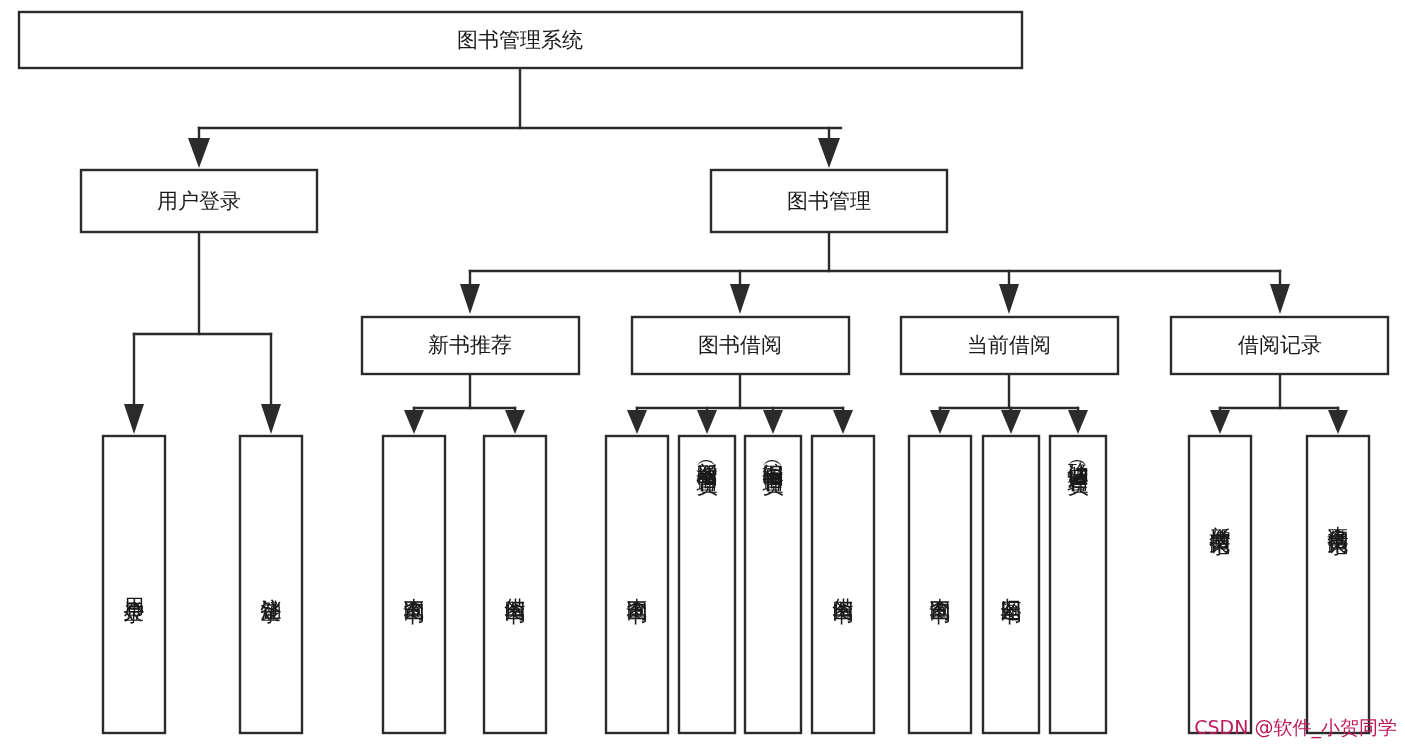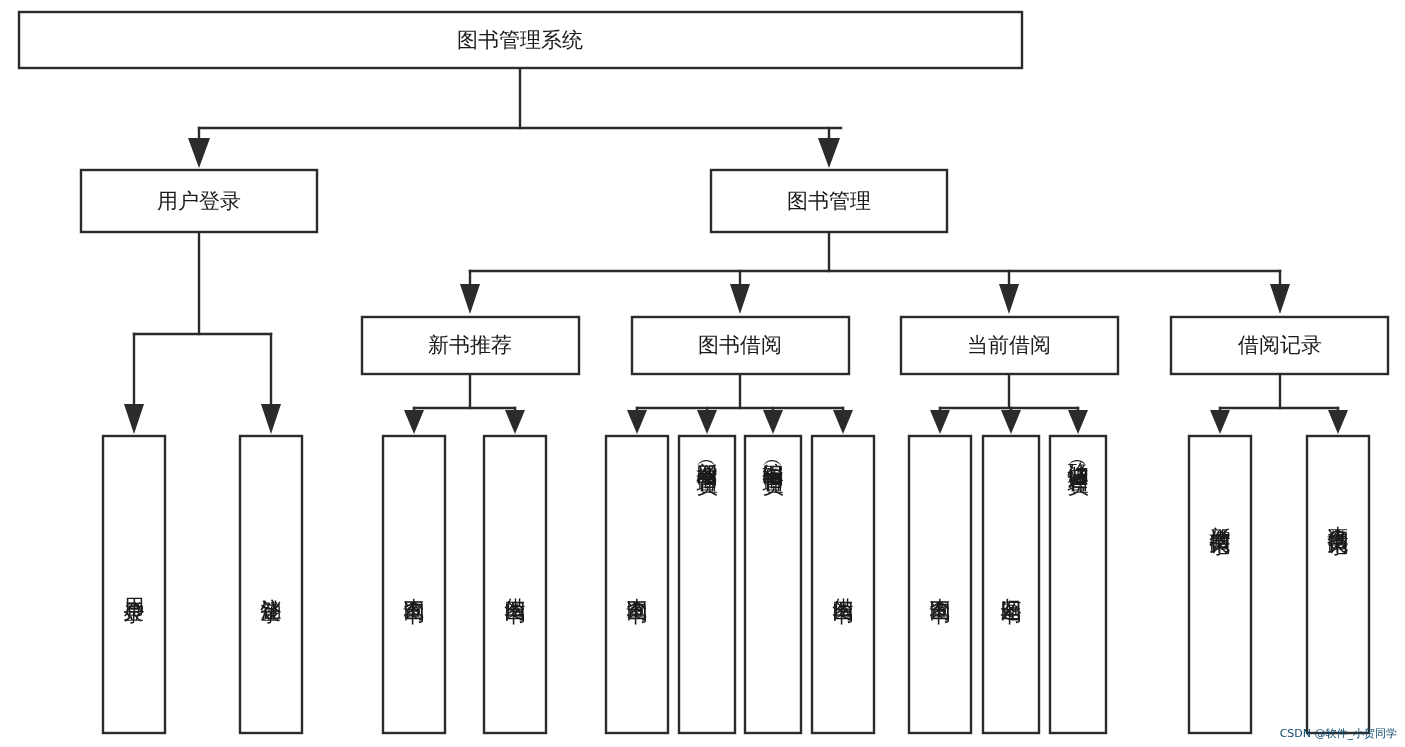--- a/index.html
+++ b/index.html
@@ -55,22 +55,22 @@
     writing-mode: vertical-rl;
     text-orientation: upright;
     text-anchor: middle;
     letter-spacing: 2px;
   }
   .watermark {
     position: absolute;
     right: 8px;
     bottom: 6px;
     font-family: "DejaVu Sans", "Liberation Sans", sans-serif;
-    font-size: 11px;
-    color: #0c4a6e;
+    font-size: 19px;
+    color: #be185d;
     white-space: nowrap;
     pointer-events: none;
   }
 </style>
 </head>
 <body>
 
 <div id="diagram-root">
   <svg class="flow" viewBox="0 0 1405 747" xmlns="http://www.w3.org/2000/svg">
 

